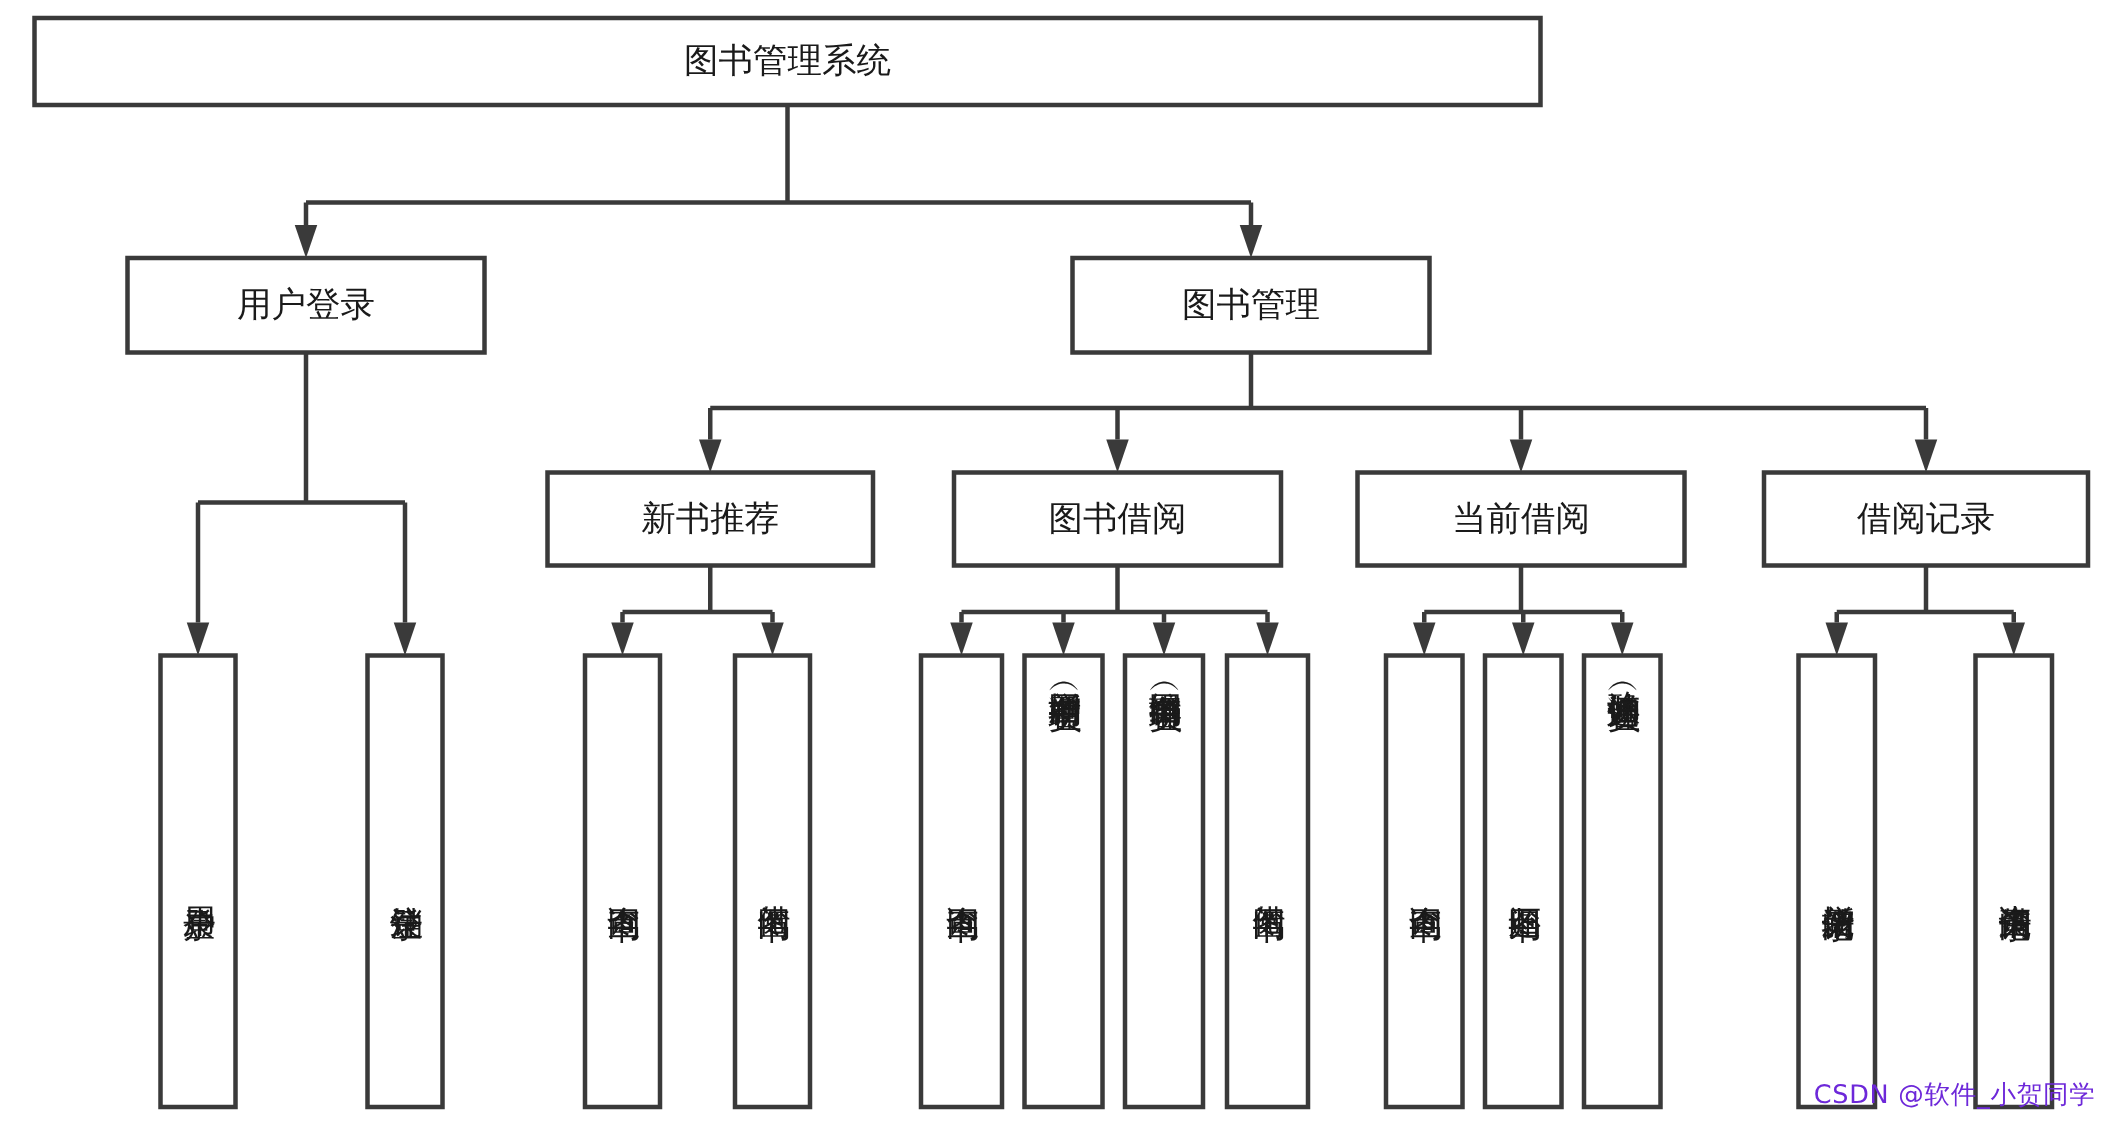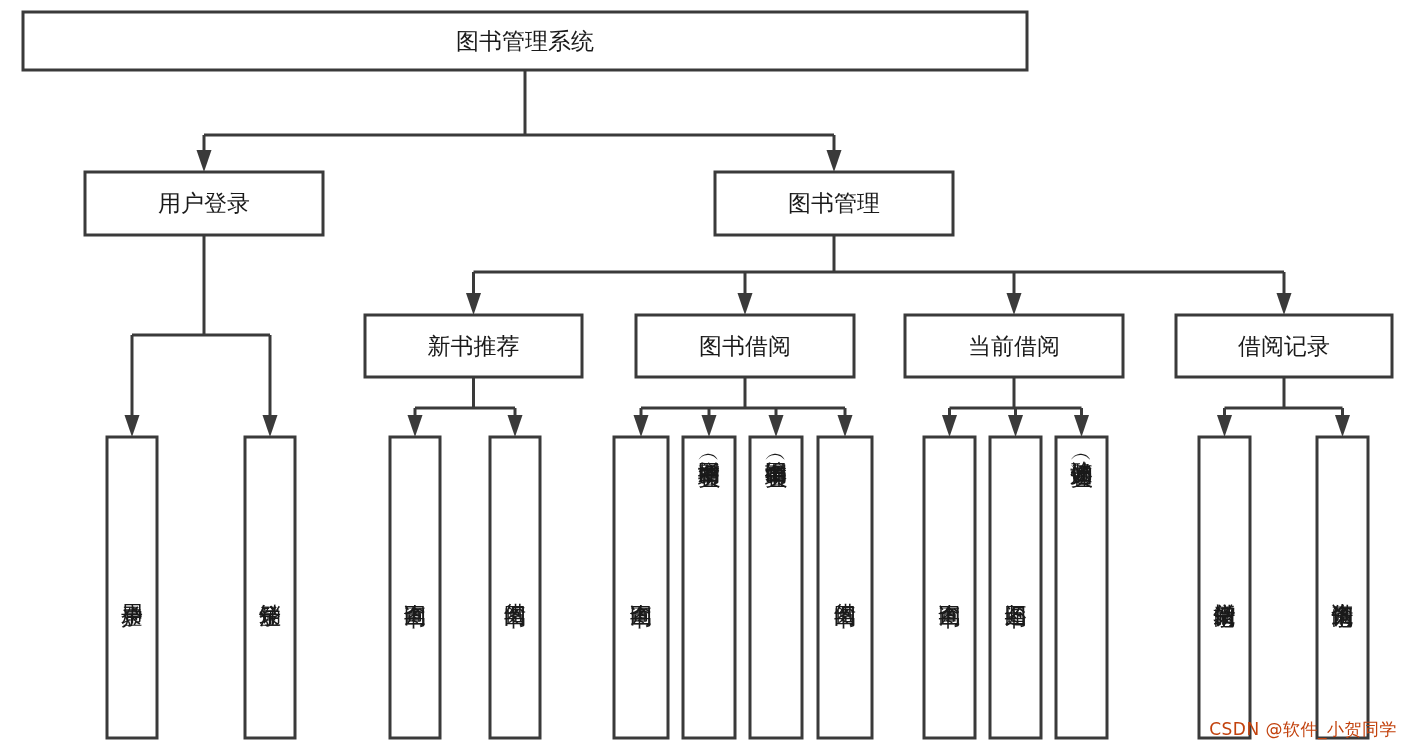--- a/index.html
+++ b/index.html
@@ -59,21 +59,21 @@
     justify-content: center;
   }
   .leaf-cell.align-middle { align-items: center; }
   .leaf-cell.align-top    { align-items: flex-start; }
   #watermark {
     position: absolute;
     right: 12px;
     bottom: 6px;
     font-family: "DejaVu Sans", "Liberation Sans", sans-serif;
     font-size: 17px;
-    color: #c2410c;
+    color: #6d28d9;
     letter-spacing: 0.5px;
     white-space: nowrap;
   }
 </style>
 </head>
 <body>
 
 <div id="diagram-root">
   <svg id="diagram-svg" width="1405" height="747" viewBox="0 0 1405 747">
       <g>

